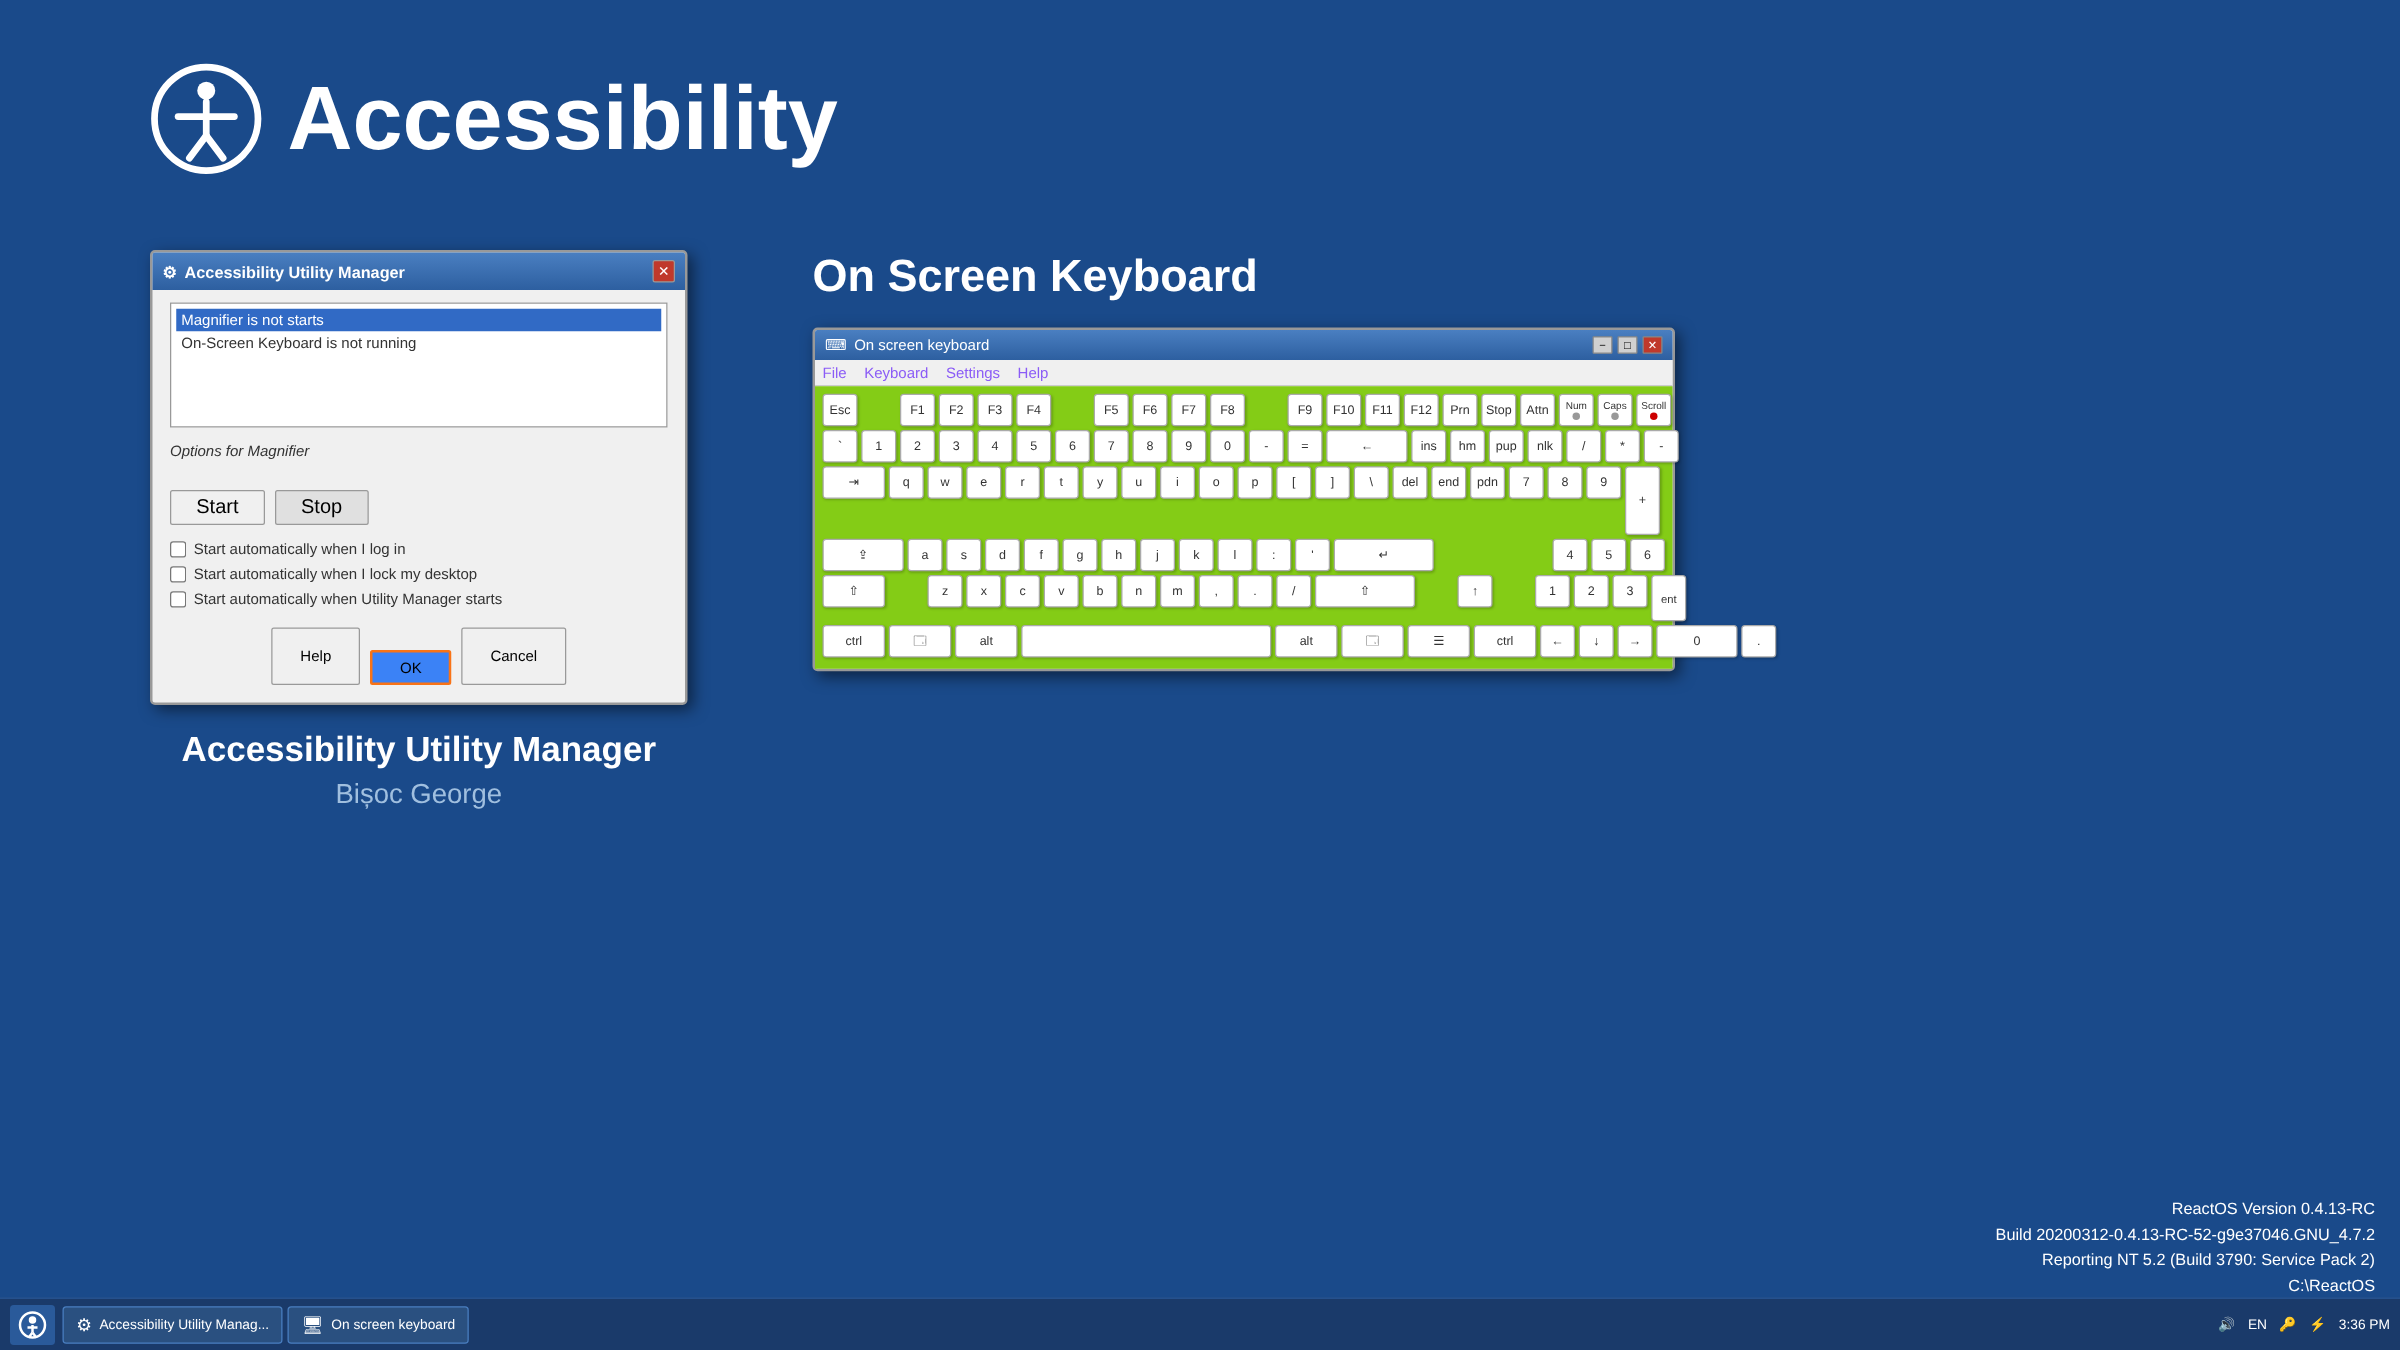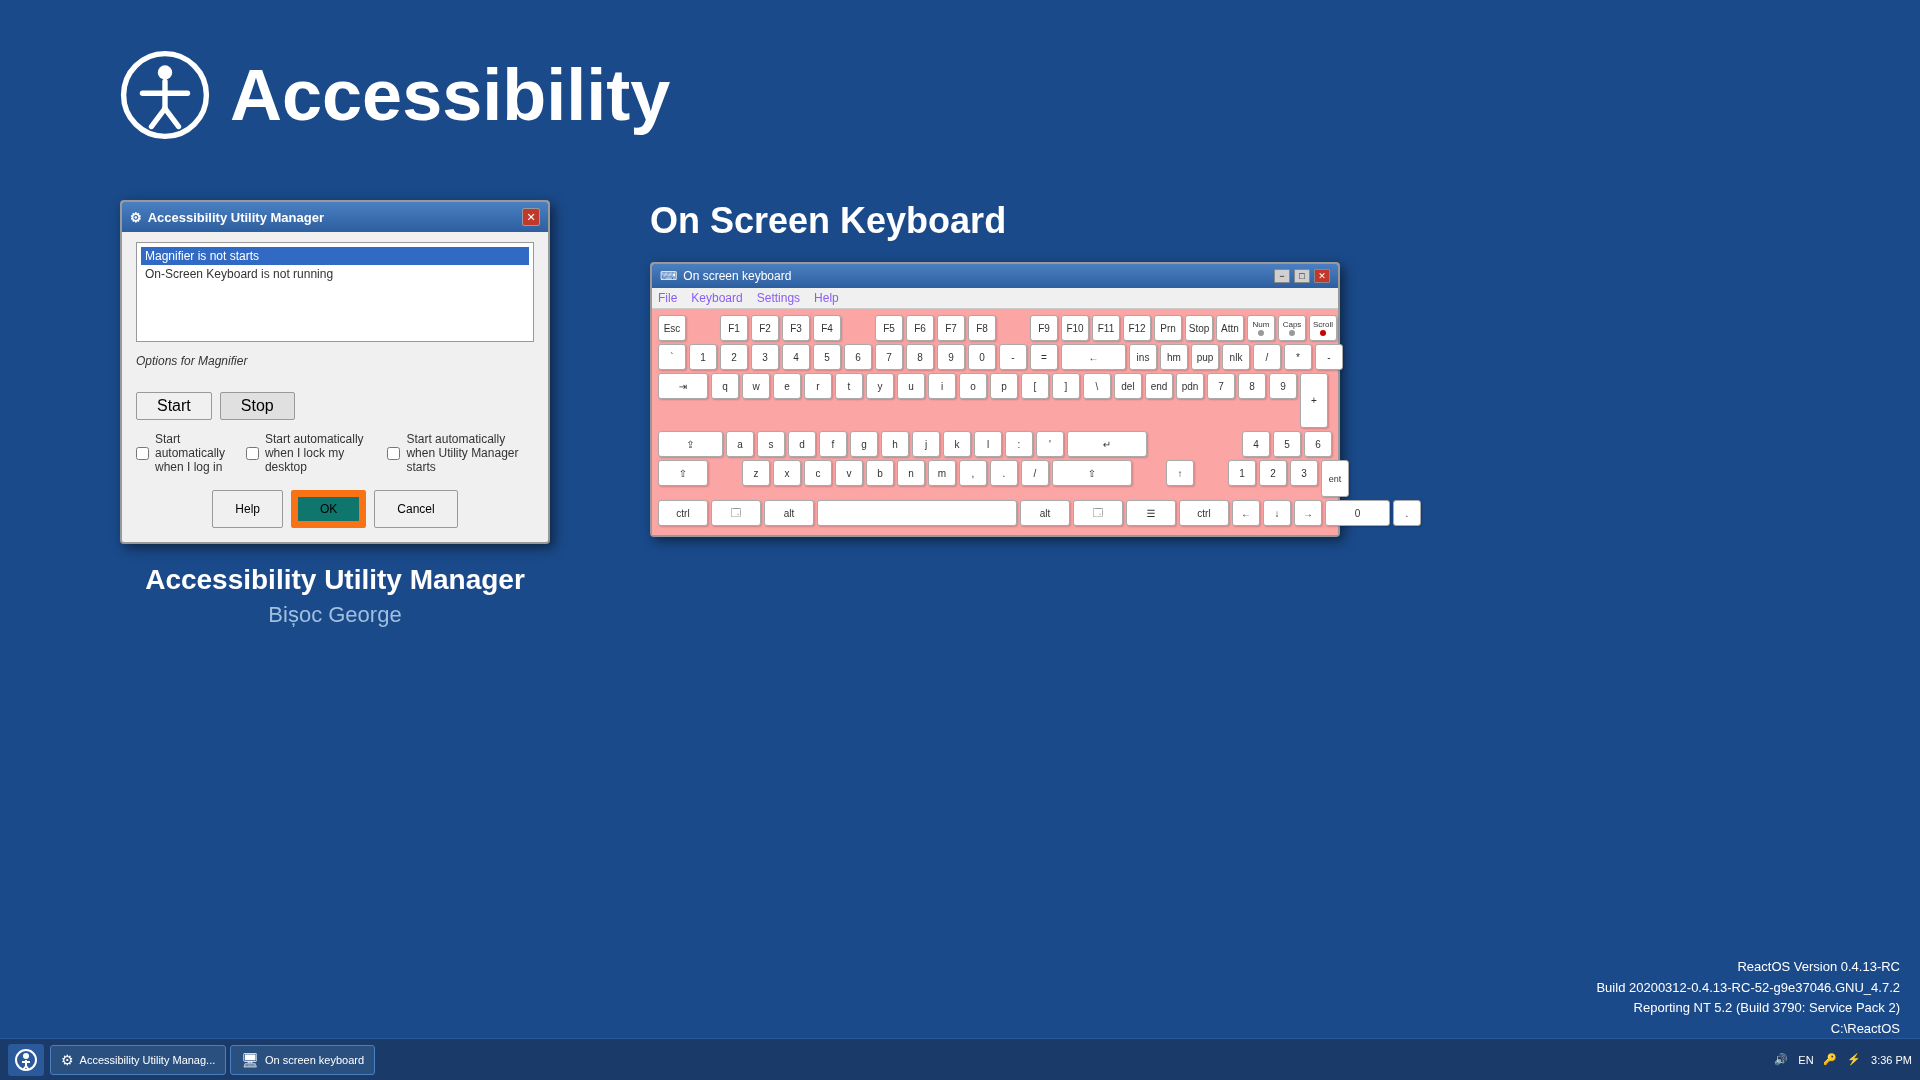--- a/index.html
+++ b/index.html
@@ -119,21 +119,21 @@
       background: #f0f0f0;
       font-size: 16px;
       cursor: pointer;
       border-radius: 2px;
     }
     .btn-stop {
       background: #e0e0e0;
     }
     .checkbox-group {
       display: flex;
-      flex-direction: row;
+      flex-direction: column;
       gap: 6px;
     }
     .checkbox-item {
       display: flex;
       align-items: center;
       gap: 6px;
       font-size: 12px;
       color: #333;
     }
     .checkbox-item input[type="checkbox"] {
@@ -148,22 +148,23 @@
     }
     .btn-help, .btn-ok, .btn-cancel {
       padding: 5px 22px;
       border: 1px solid #999;
       background: #f0f0f0;
       font-size: 12px;
       cursor: pointer;
       border-radius: 2px;
     }
     .btn-ok {
-      background: #0f766e;
-      border: 7px solid #f97316;
+      background: #3b82f6;
+      border: 2px solid #f97316;
+      margin-top: 18px;
     }
 
     .panel-title {
       color: white;
       font-size: 28px;
       font-weight: bold;
       margin-top: 20px;
       text-align: center;
     }
     .panel-subtitle {
@@ -237,21 +238,21 @@
       font-size: 12px;
       border-bottom: 1px solid #ccc;
     }
     .osk-menu-item {
       color: #8b5cf6;
       cursor: pointer;
     }
 
     .osk-keyboard {
       padding: 6px;
-      background: #fca5a5;
+      background: #84cc16;
     }
     .key-row {
       display: flex;
       gap: 3px;
       margin-bottom: 3px;
     }
     .key {
       background: white;
       border: 1px solid #aaa;
       border-radius: 3px;

